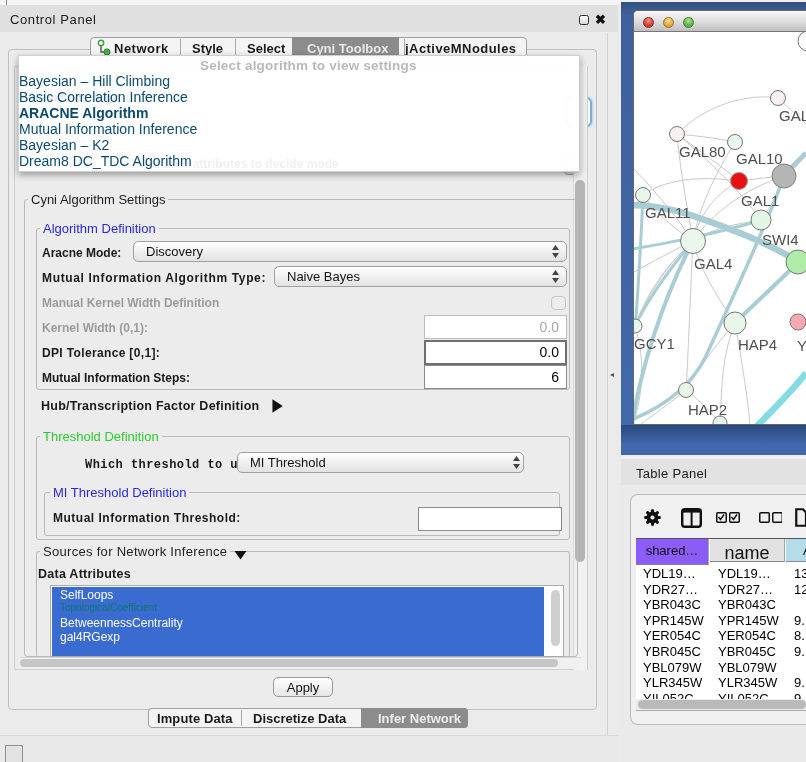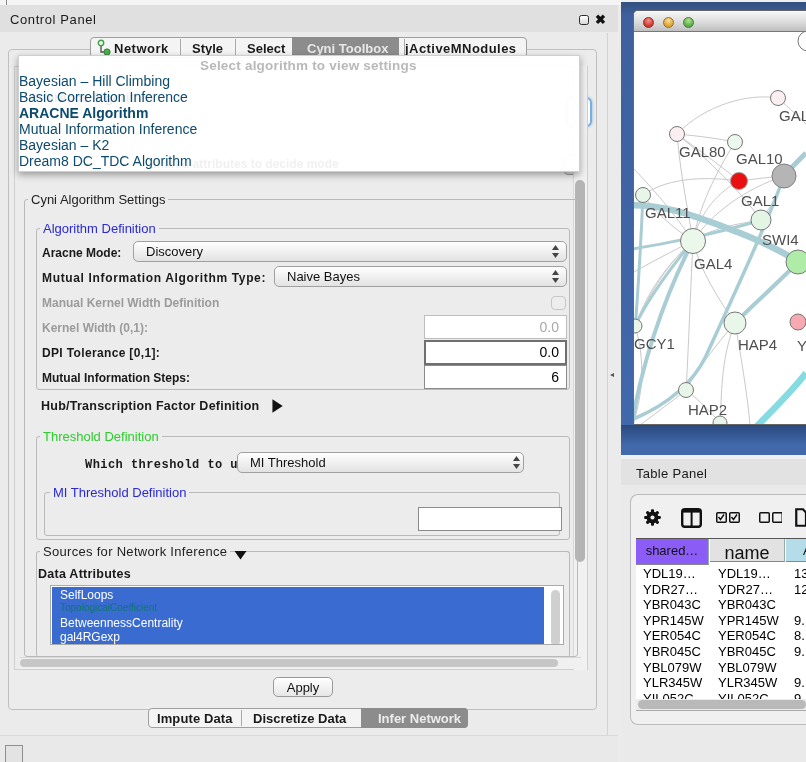--- a/index.html
+++ b/index.html
@@ -99,30 +99,31 @@
   <div class="abs b" style="left:85px;top:458px;font-size:12px;letter-spacing:0.45px;color:#1a1a1a;font-family:Liberation Mono, monospace;">Which threshold to use:</div>
   <div class="abs" style="left:237px;top:452px;width:287px;height:21px;border:1px solid #a0a0a0;border-radius:5px;background:linear-gradient(#ffffff,#e2e2e2);"></div>
   <div class="abs" style="left:250px;top:455px;font-size:13px;color:#111;">MI Threshold</div>
   <svg class="abs" style="left:512px;top:455px;" width="9" height="15" viewBox="0 0 9 15">
     <path d="M4.5 1 L8 6 L1 6 Z" fill="#444"></path>
       <path d="M4.5 14 L8 9 L1 9 Z" fill="#444"></path>
   </svg>
 
   <div class="abs" style="left:44px;top:492px;width:516px;height:44px;border:1px solid #b9b9b9;border-radius:3px;"></div>
   <div class="abs" style="left:50px;top:485px;background:#ececec;padding:0 3px;font-size:13px;color:#2929d6;">MI Threshold Definition</div>
+  <div class="abs b" style="left:53px;top:511px;font-size:12px;letter-spacing:0.5px;color:#1a1a1a;">Mutual Information Threshold:</div>
   <div class="abs" style="left:418px;top:507px;width:144px;height:24px;border:1px solid #8b8b8b;background:#fff;"></div>
 
   <div class="abs" style="left:36px;top:551px;width:534px;height:106px;border:1px solid #b9b9b9;border-radius:3px;border-bottom:none;"></div>
   <div class="abs" style="left:40px;top:544px;background:#ececec;padding:0 3px;font-size:13px;letter-spacing:0.3px;color:#222;">Sources for Network Inference</div>
   <svg class="abs" style="left:233px;top:550px;" width="15" height="10" viewBox="0 0 14 10">
       <path d="M1 1 L13 1 L7 9.5 Z" fill="#111"></path>
     </svg>
   <div class="abs b" style="left:38px;top:567px;font-size:12.5px;letter-spacing:0.25px;color:#1a1a1a;">Data Attributes</div>
 
-  <div class="abs" style="left:50px;top:585px;width:514px;height:60px;border:1px solid #aaa;background:#fff;overflow:hidden;">
+  <div class="abs" style="left:50px;top:585px;width:514px;height:72px;border:1px solid #aaa;background:#fff;overflow:hidden;">
     <div style="position:absolute;left:1px;top:1px;width:492px;height:70px;background:#3a6bd0;"></div>
     <div style="position:absolute;left:9px;top:2px;font-size:12px;color:#fff;">SelfLoops</div>
     <div style="position:absolute;left:9px;top:16px;font-size:10px;color:#0f766e;">TopologicalCoefficient</div>
     <div style="position:absolute;left:9px;top:30px;font-size:12px;color:#fff;">BetweennessCentrality</div>
     <div style="position:absolute;left:9px;top:44px;font-size:12px;color:#fff;">gal4RGexp</div>
     <div style="position:absolute;right:3px;top:4px;width:9px;height:56px;background:#cfcfcf;border-radius:5px;"></div>
   </div>
 
   <div class="abs" style="left:20px;top:657px;width:561px;height:12px;background:#f0f0f0;border-top:1px solid #d8d8d8;"></div>
   <div class="abs" style="left:20px;top:659px;width:538px;height:8px;background:#c6c6c6;border-radius:4px;"></div>

